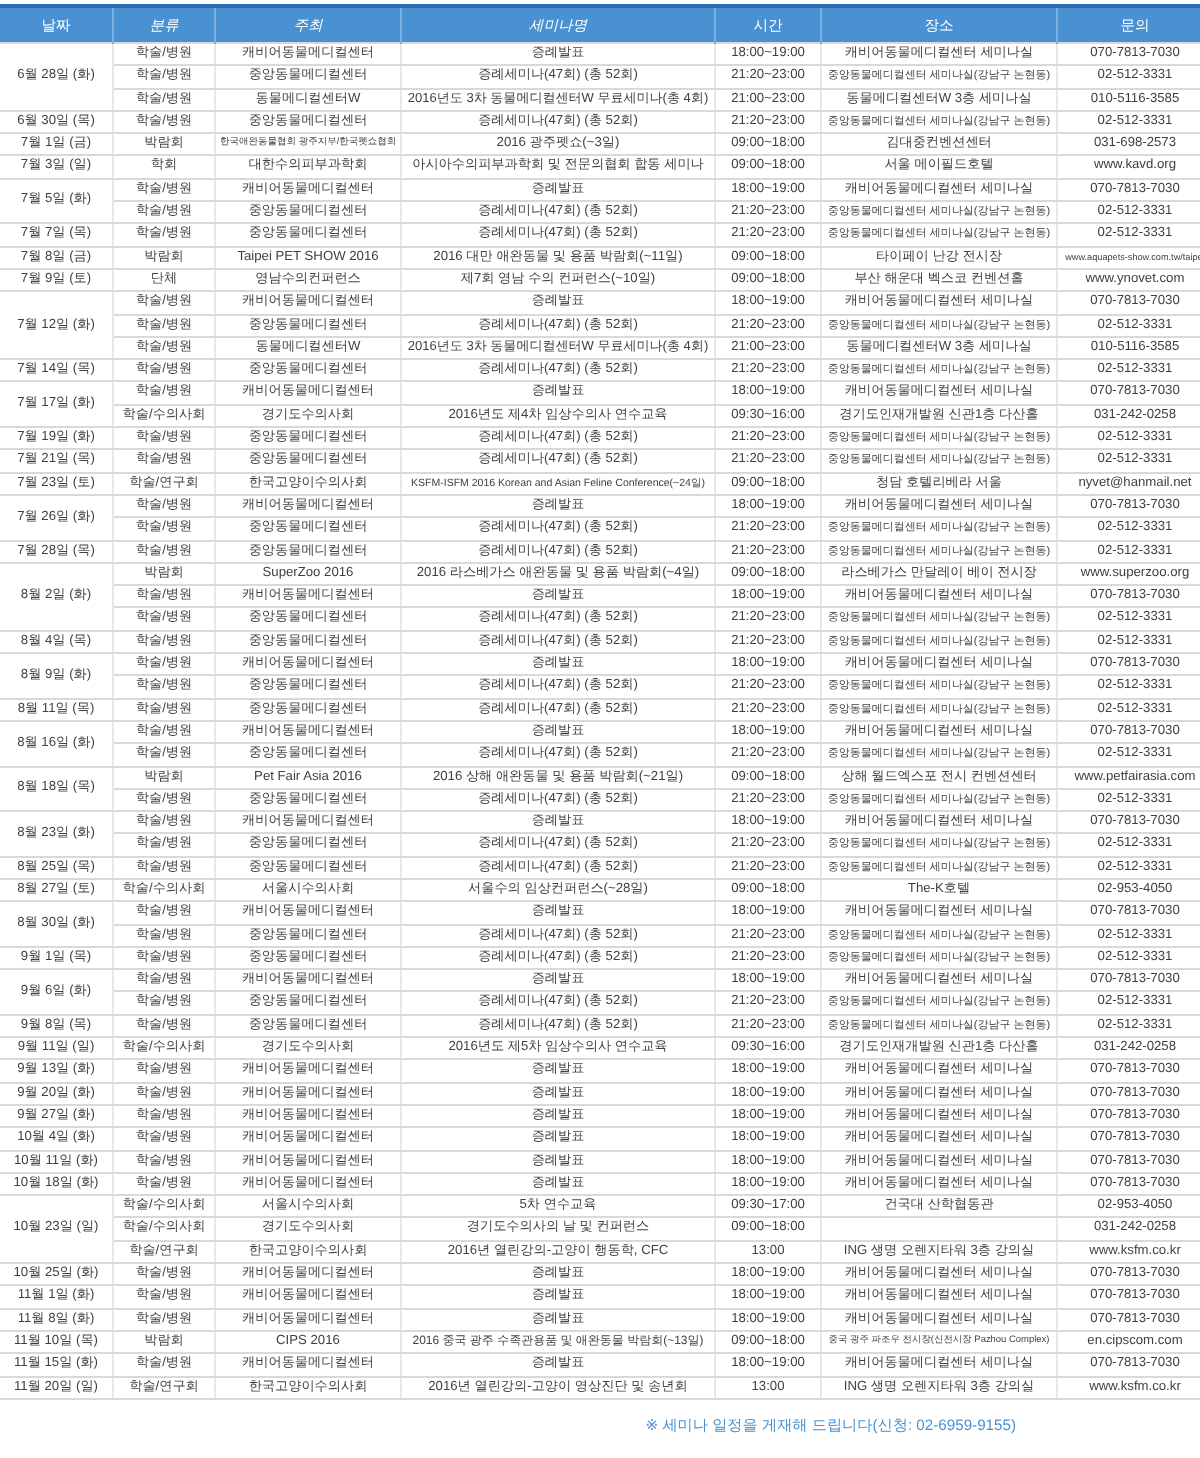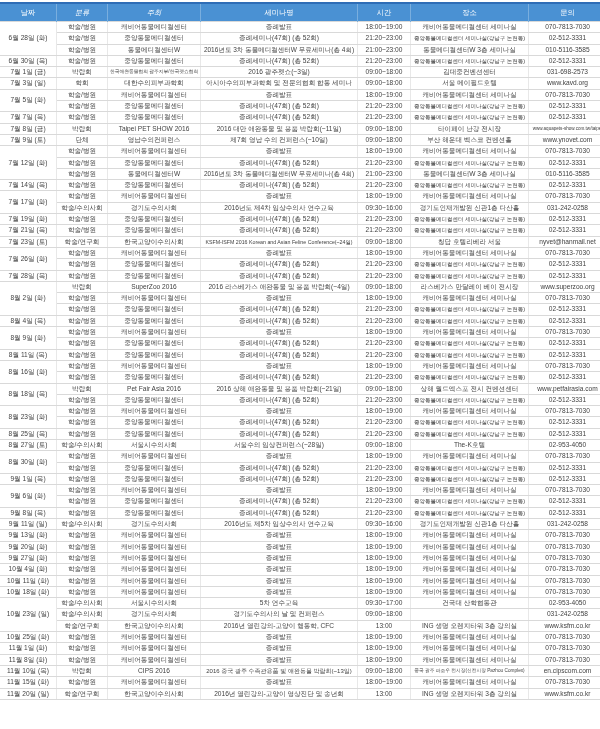--- a/index.html
+++ b/index.html
@@ -37,21 +37,21 @@
 </head>
 <body>
 
 <div class="page">
   <table class="schedule">
     <thead>
       <tr id="header-row">
           <th style="width: 56px;">날짜</th>
           <th style="width: 50px; font-style: italic;">분류</th>
           <th style="width: 92px; font-style: italic;">주최</th>
-          <th style="width: 156px;">세미나명</th>
+          <th style="width: 156px; font-style: italic;">세미나명</th>
           <th style="width: 52px;">시간</th>
           <th style="width: 117px; margin-top: 35px;">장소</th>
           <th style="width: 77px;">문의</th>
         </tr>
     </thead>
     <tbody id="table-body">
         <tr>
           <td rowspan="3" class="c-date">6월 28일 (화)</td>
           <td class="c-category">학술/병원</td>
           <td class="c-organizer">캐비어동물메디컬센터</td>
@@ -569,13 +569,14 @@
           <td rowspan="1" class="c-date">11월 20일 (일)</td>
           <td class="c-category">학술/연구회</td>
           <td class="c-organizer">한국고양이수의사회</td>
           <td class="c-name">2016년 열린강의-고양이 영상진단 및 송년회</td>
           <td class="c-time">13:00</td>
           <td class="c-venue">ING 생명 오렌지타워 3층 강의실</td>
           <td class="c-contact">www.ksfm.co.kr</td>
         </tr>
       </tbody>
   </table>
+  <div class="footer-note">※ 세미나 일정을 게재해 드립니다(신청: 02-6959-9155)</div>
 </div>
 
 </body></html>

